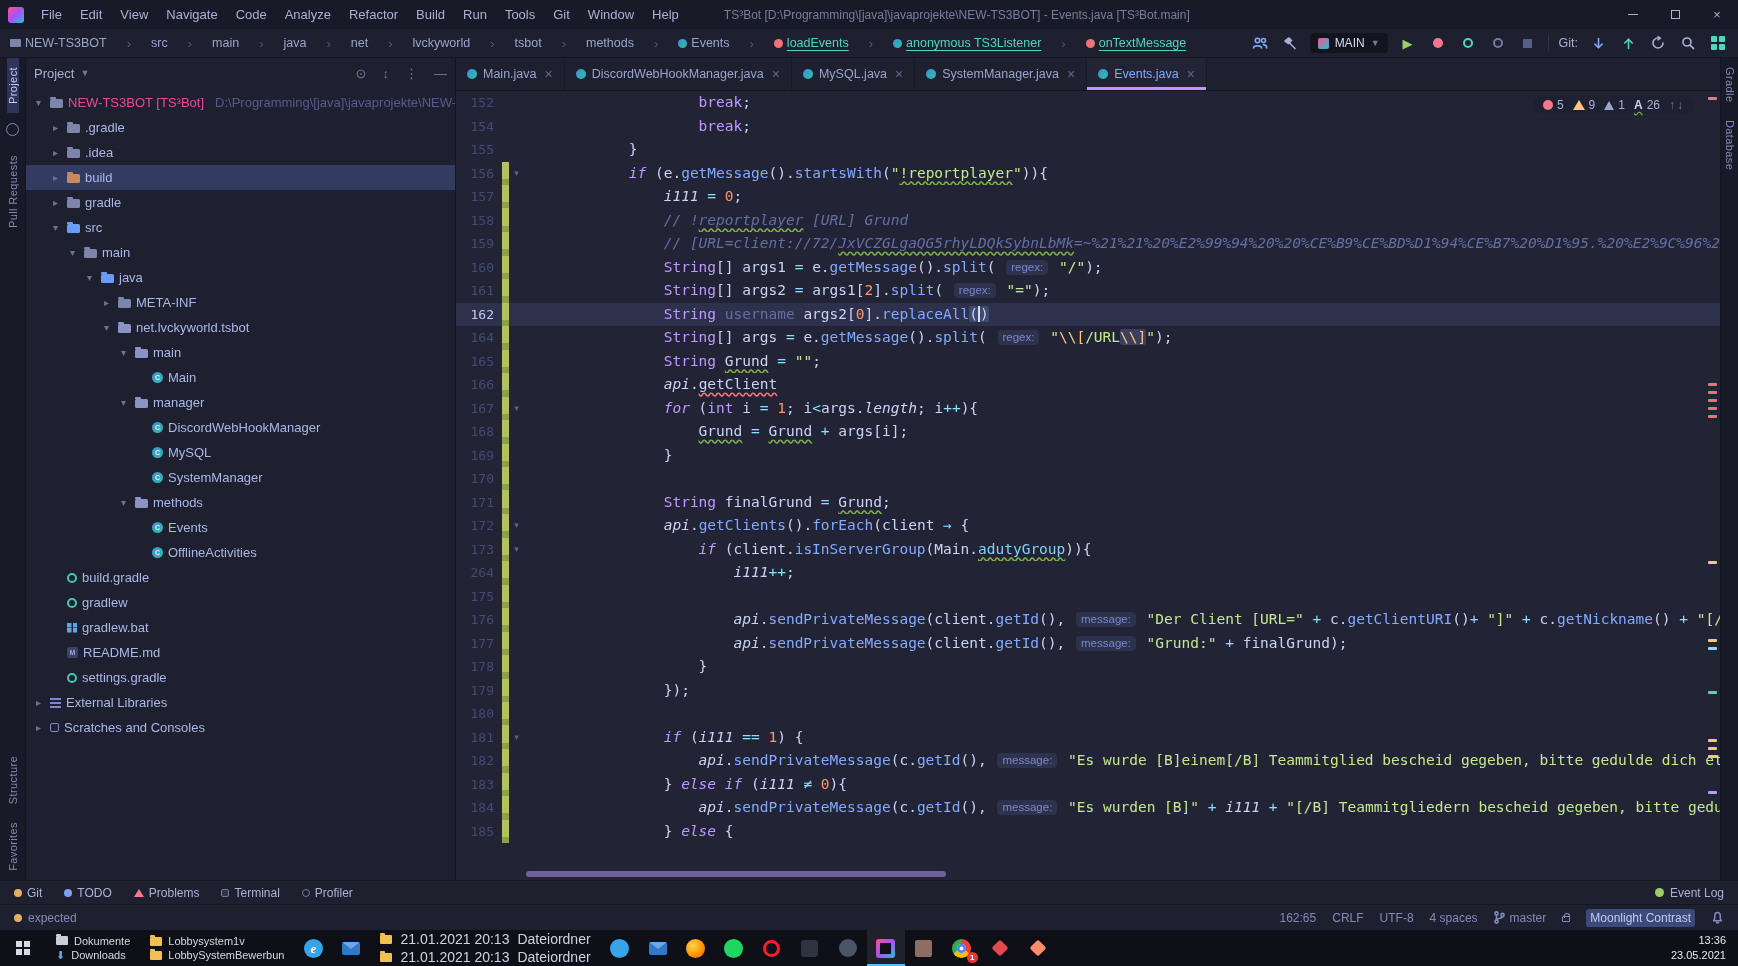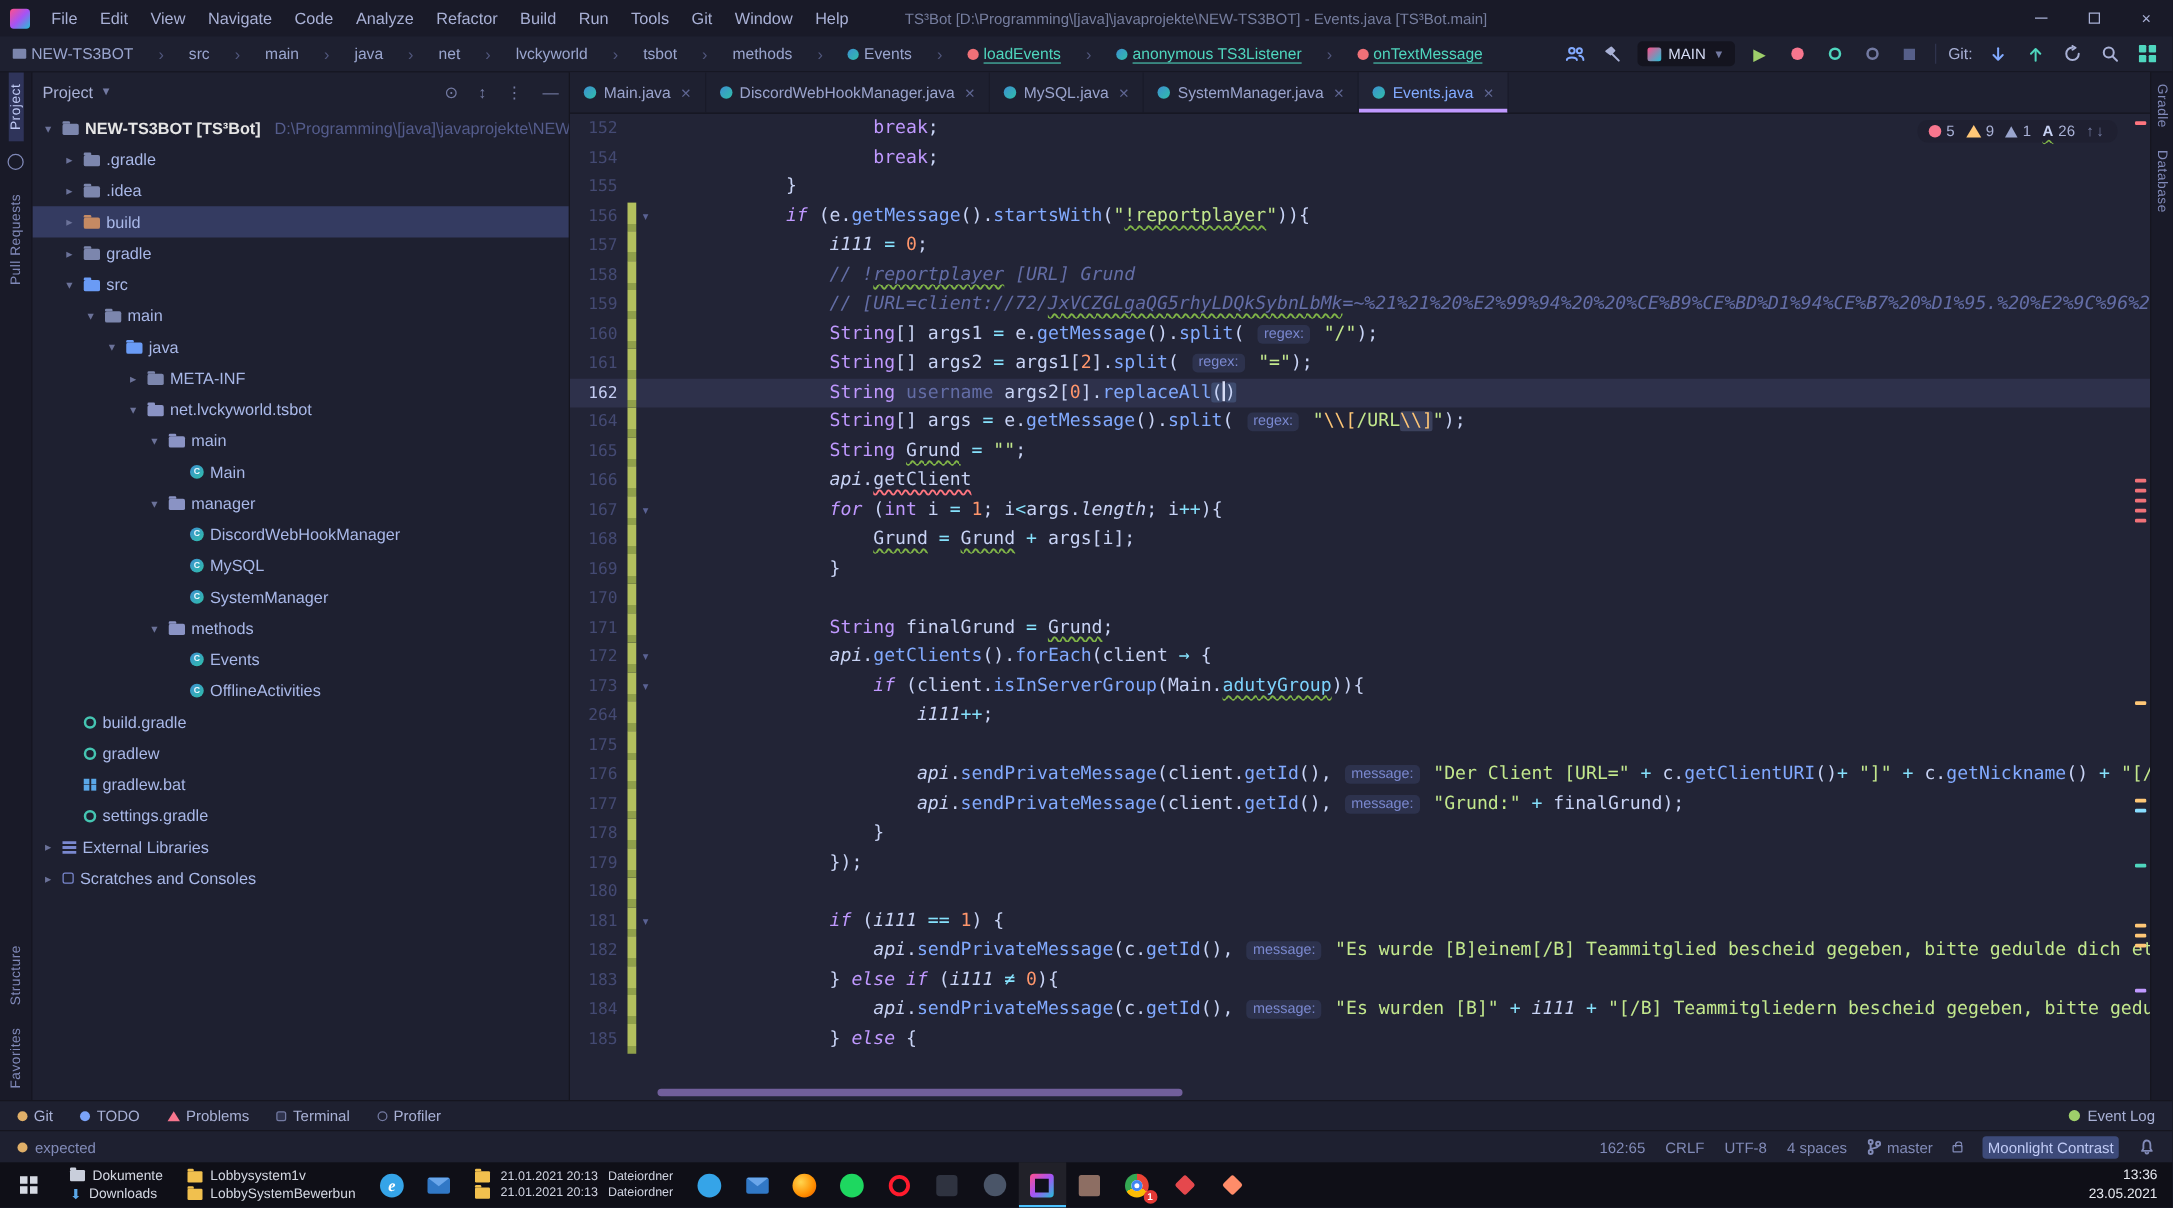--- a/index.html
+++ b/index.html
@@ -54,21 +54,21 @@
 
   
   .project { width:430px; background:#1e2030; border-right:1px solid #15151f; display:flex; flex-direction:column; }
   .panel-header { height:30px; display:flex; align-items:center; padding:0 8px; color:#a9b1d6; font-size:13px; gap:6px; flex:0 0 auto; }
   .panel-header .hico { color:#737aa2; font-size:13px; margin-left:10px; }
   .panel-header .sp { flex:1; }
   #tree { flex:1; overflow:hidden; padding-top:2px; }
   .trow { height:25px; display:flex; align-items:center; gap:5px; white-space:nowrap; font-size:13px; color:#a9b8e8; }
   .trow.selected { background:#343b61; }
   .chev { width:13px; color:#6b7299; font-size:10px; text-align:center; flex:0 0 auto; }
-  .tlabel.bold { color:#e5e5e5; font-weight:bold; }
+  .tlabel.bold { color:#ec4899; font-weight:normal; }
   .textra { color:#545c8c; margin-left:6px; }
   .ticon { flex:0 0 auto; display:inline-block; }
   .ticon.folder,.ticon.folder-x,.ticon.folder-src,.ticon.package { width:13px; height:9px; border-radius:1.5px; position:relative; background:#7c86ad; margin-top:2px; }
   .ticon.folder::before,.ticon.folder-x::before,.ticon.folder-src::before,.ticon.package::before {
     content:""; position:absolute; top:-2.5px; left:0; width:5.5px; height:2.5px; background:inherit; border-radius:1px 1px 0 0; }
   .ticon.folder-x { background:#c58a63; }
   .ticon.folder-src { background:#6a9bf5; }
   .ticon.package { background:#8a93c4; }
   .ticon.class { width:11px; height:11px; border-radius:50%; background:linear-gradient(135deg,#3d8fd1,#2fbfa9); color:#eaf6ff; font:700 7px/11px "Liberation Sans"; text-align:center; }
   .ticon.class::after { content:"C"; }
@@ -160,21 +160,21 @@
   .winlogo { width:14px; height:14px;
     background-image:linear-gradient(#d6dae3,#d6dae3),linear-gradient(#d6dae3,#d6dae3),linear-gradient(#d6dae3,#d6dae3),linear-gradient(#d6dae3,#d6dae3);
     background-size:6.2px 6.2px; background-position:0 0,7.8px 0,0 7.8px,7.8px 7.8px; background-repeat:no-repeat; }
   .tstack { display:flex; flex-direction:column; justify-content:center; gap:2px; padding:0 10px; }
   .tsrow { display:flex; align-items:center; gap:6px; font-size:11px; color:#d5d9e4; white-space:nowrap; }
   .fmini { width:12px; height:9px; background:#f1c04e; border-radius:1px; position:relative; }
   .fmini::before { content:""; position:absolute; top:-2px; left:0; width:5px; height:2px; background:inherit; border-radius:1px 1px 0 0; }
   .fmini.gray { background:#c9cedb; }
   .dlic { color:#5aa7e8; font-size:11px; }
   .finfo { display:flex; flex-direction:column; justify-content:center; gap:2px; padding:0 10px; }
-  .firow { display:flex; align-items:center; gap:8px; font-size:10px; color:#cfd3e0; white-space:nowrap; }
+  .firow { display:flex; align-items:center; gap:8px; font-size:14px; color:#cfd3e0; white-space:nowrap; }
   .app { width:38px; display:flex; align-items:center; justify-content:center; position:relative; }
   .app.active { background:rgba(255,255,255,.08); box-shadow:inset 0 -2px 0 #4cc2ff; }
   .aic { width:20px; height:20px; display:flex; align-items:center; justify-content:center; }
   .ic-iebr { width:19px; height:19px; border-radius:50%; background:#35a4e8; color:#fff; font:italic 700 13px/19px "Liberation Serif", serif; text-align:center; }
   .ic-mail { width:18px; height:13px; background:#3178c6; border-radius:2px; position:relative; overflow:hidden; }
   .ic-mail::before { content:""; position:absolute; top:0; left:0; border-left:9px solid transparent; border-right:9px solid transparent; border-top:7px solid #6aa6ea; }
   .ic-firefox { width:19px; height:19px; border-radius:50%; background:radial-gradient(circle at 35% 35%, #ffd54f, #ff8f00 60%, #e65100); }
   .ic-spotify { width:19px; height:19px; border-radius:50%; background:#1ed760; }
   .ic-opera { width:17px; height:17px; border-radius:50%; border:3.2px solid #ff1b2d; }
   .ic-vlc { width:17px; height:17px; background:#2f3340; border-radius:3px; }
@@ -476,20 +476,25 @@
             <span class="ticon gradle"></span>
             <span class="tlabel">gradlew</span>
           </div>
           <div class="trow" style="padding-left: 23px;">
             <span class="chev"></span>
             <span class="ticon bat"></span>
             <span class="tlabel">gradlew.bat</span>
           </div>
           <div class="trow" style="padding-left: 23px;">
             <span class="chev"></span>
+            <span class="ticon md"></span>
+            <span class="tlabel">README.md</span>
+          </div>
+          <div class="trow" style="padding-left: 23px;">
+            <span class="chev"></span>
             <span class="ticon gradle"></span>
             <span class="tlabel">settings.gradle</span>
           </div>
           <div class="trow" style="padding-left: 6px;">
             <span class="chev">▸</span>
             <span class="ticon lib"></span>
             <span class="tlabel">External Libraries</span>
           </div>
           <div class="trow" style="padding-left: 6px;">
             <span class="chev">▸</span>

